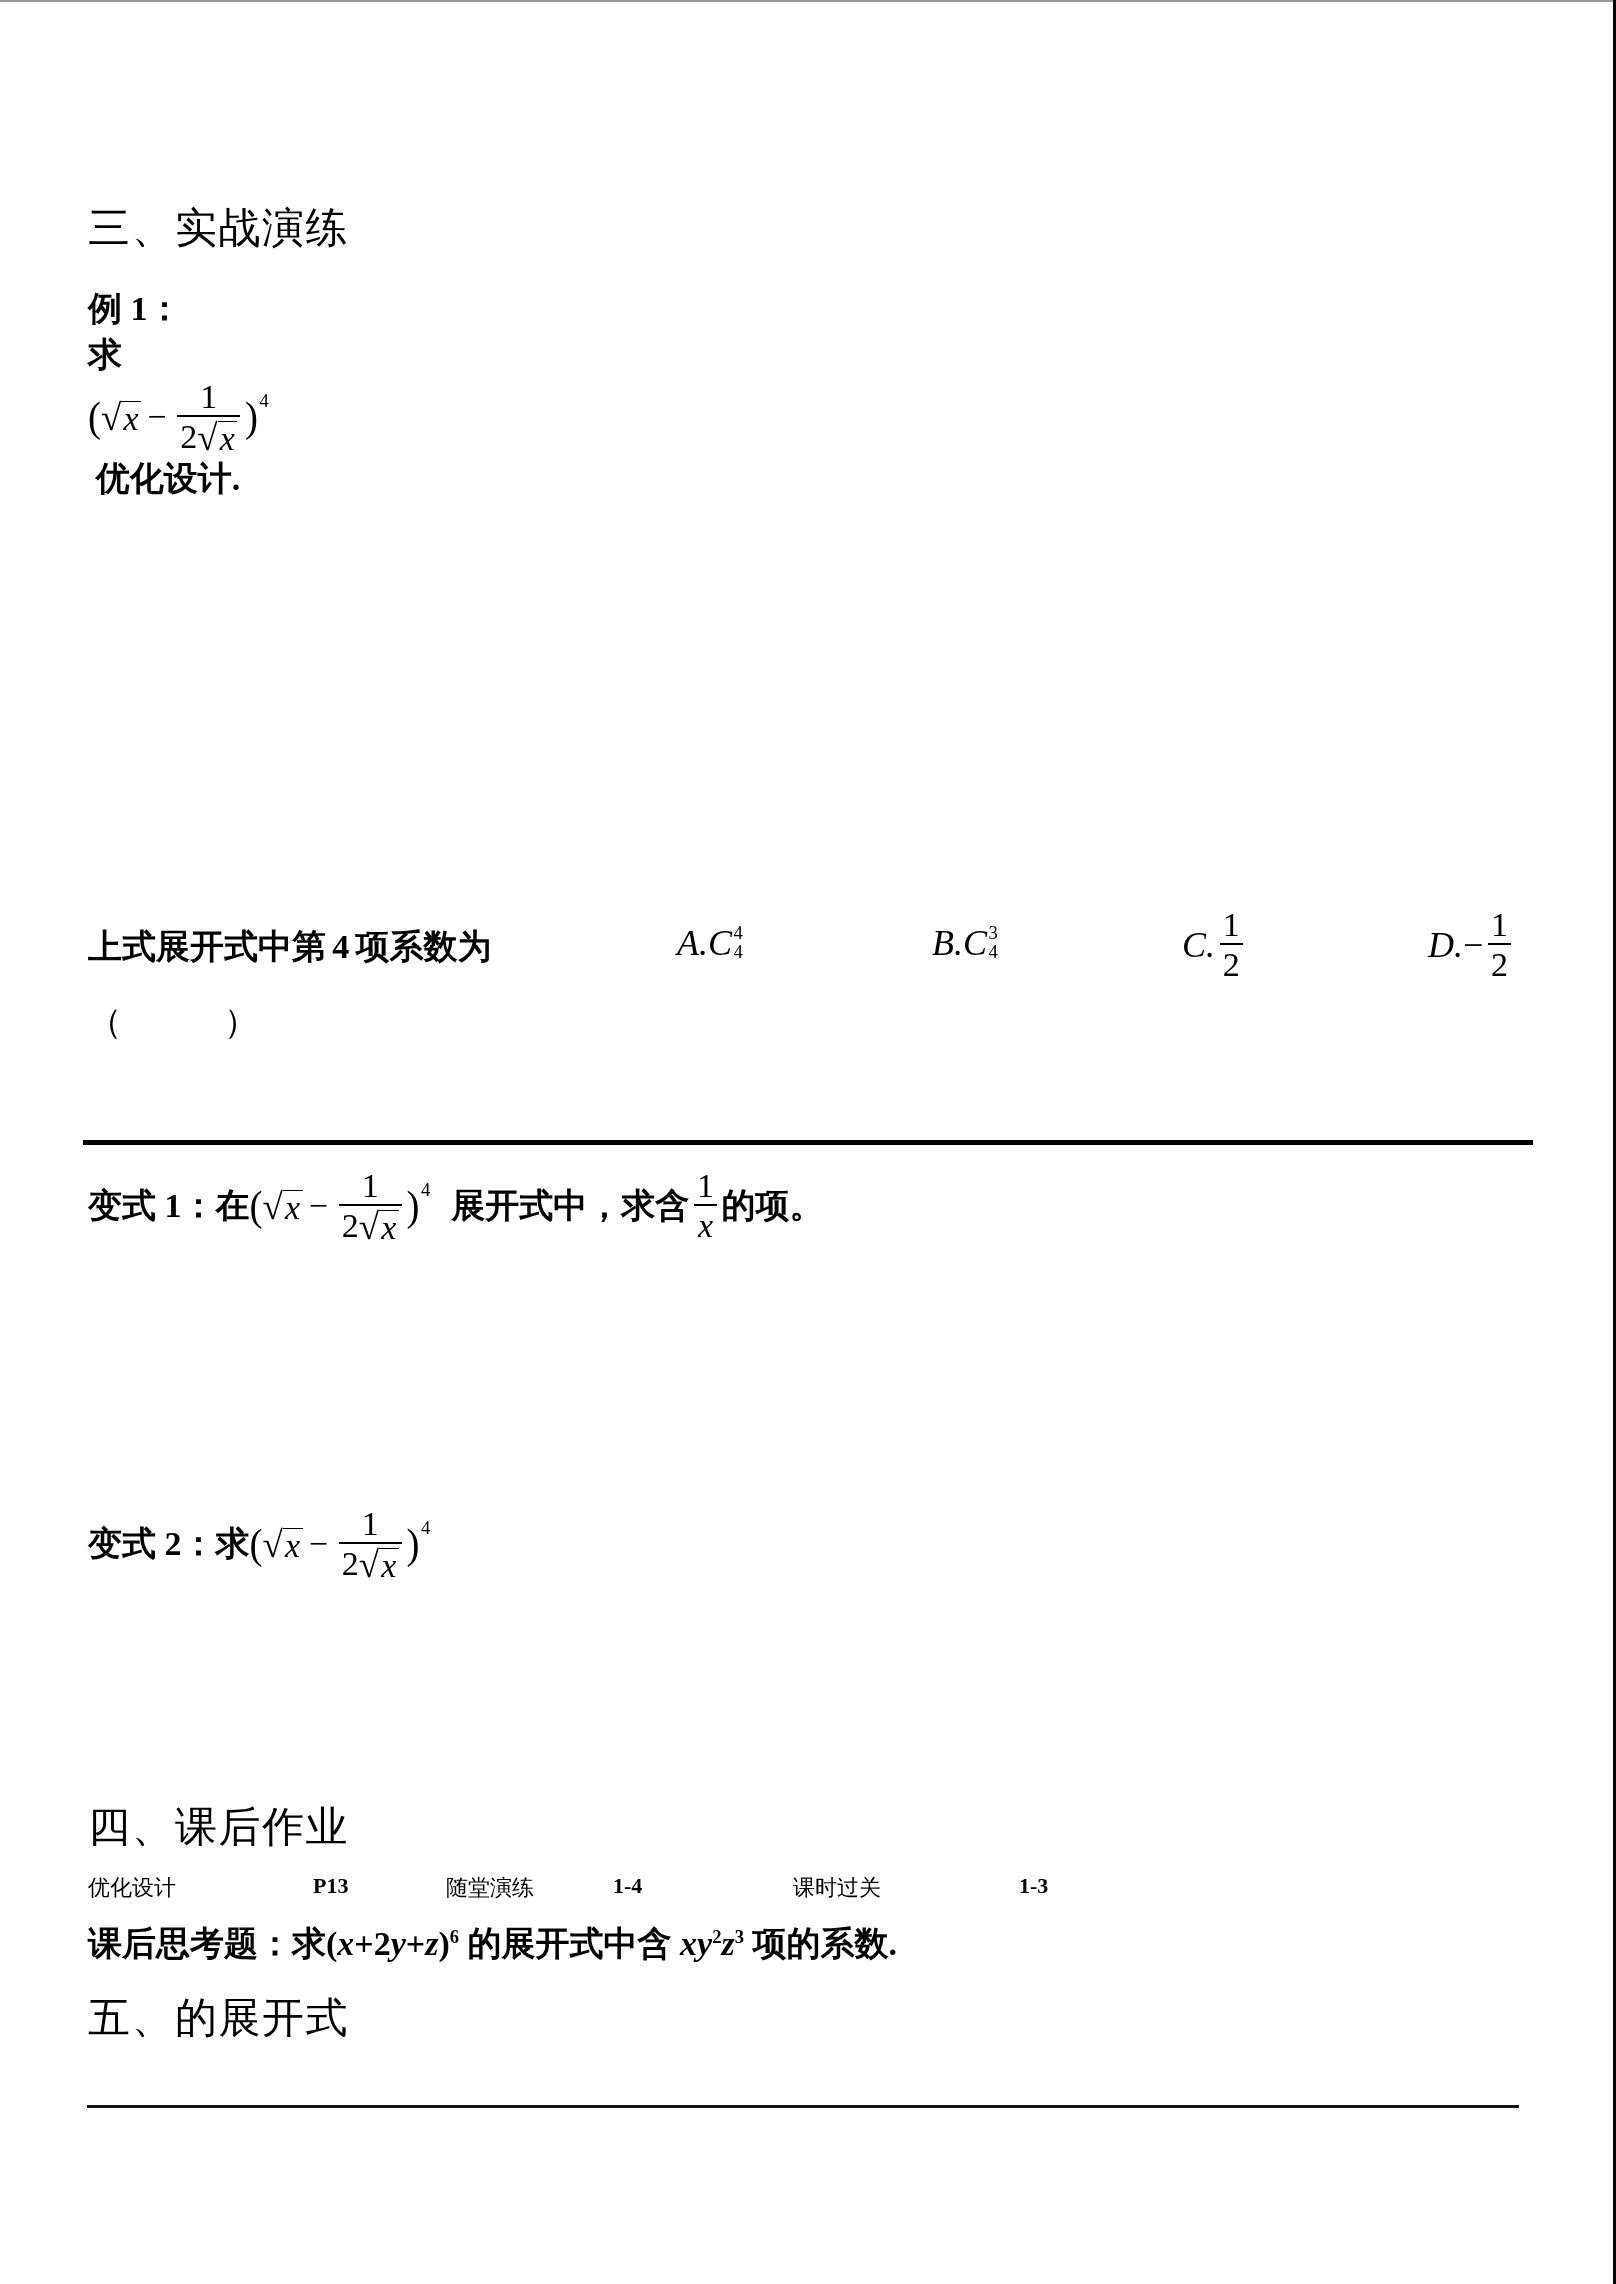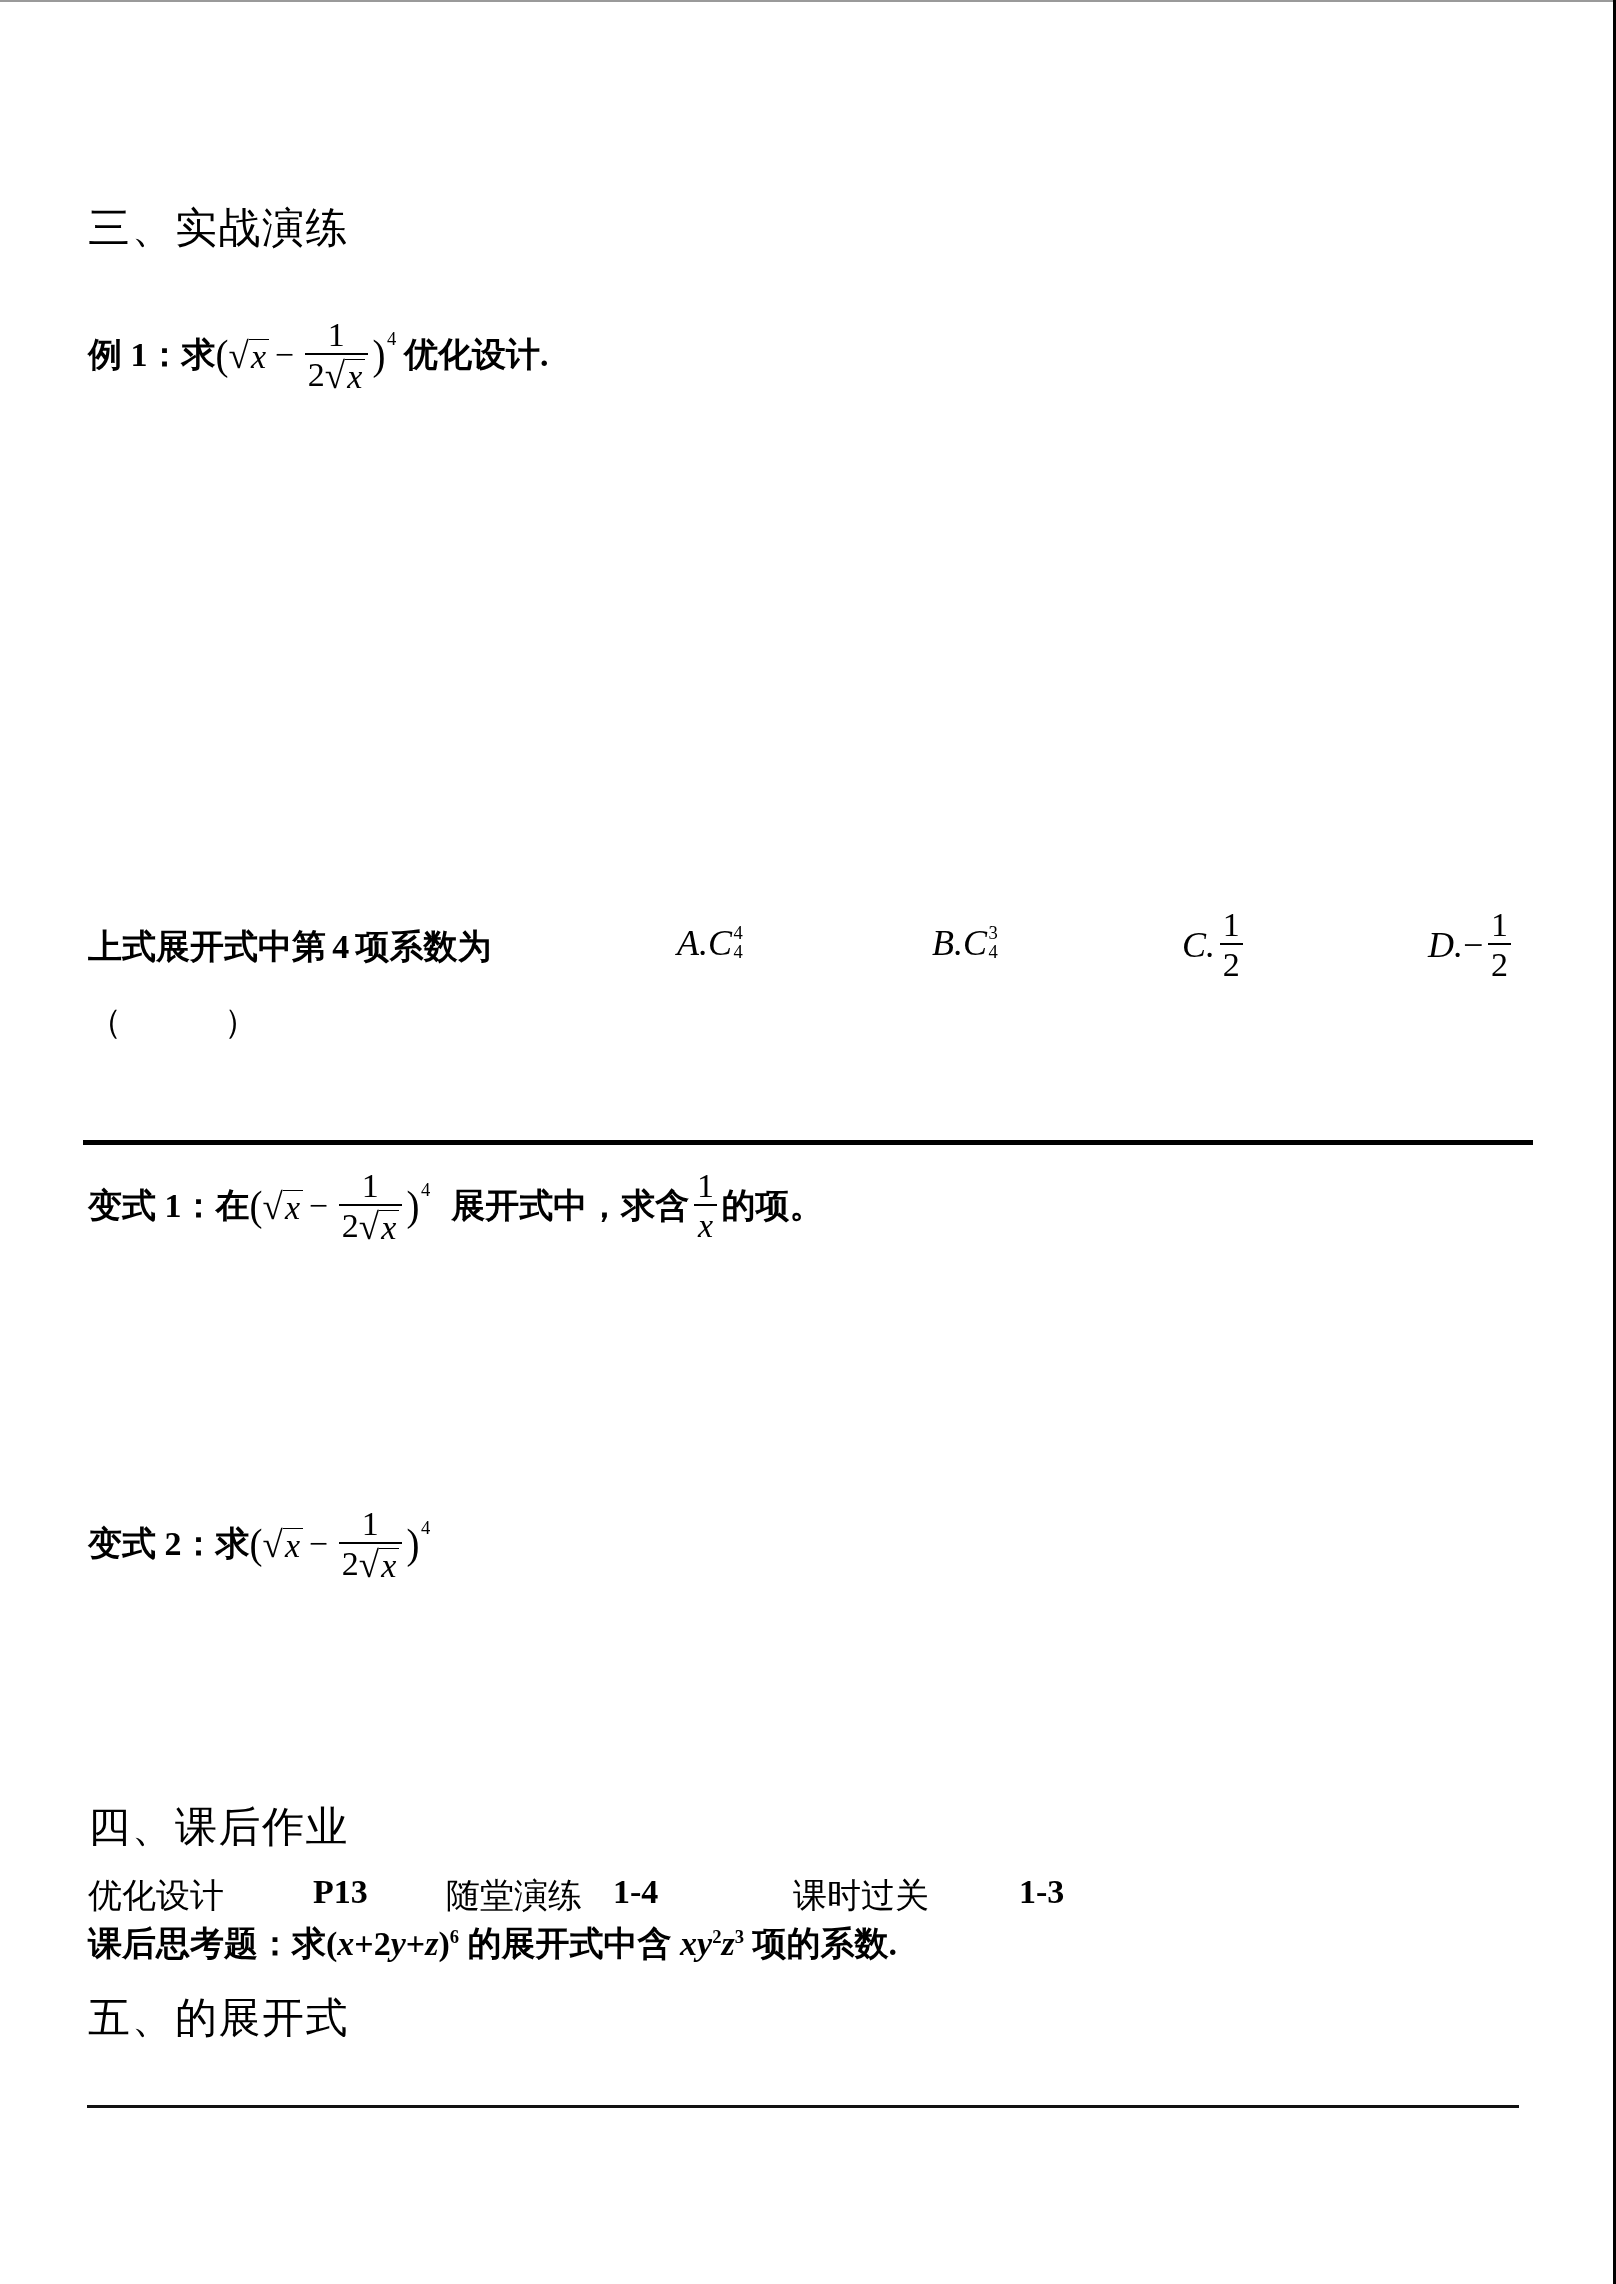--- a/index.html
+++ b/index.html
@@ -37,21 +37,21 @@
   .rule-thin { position: absolute; left: 87px; top: 2105px; width: 1432px; height: 3.1px; background: #111; }
 </style>
 </head>
 <body>
 
 <div class="page-top-border"></div>
 <div class="page-right-border"></div>
 
 <div class="abs h" style="left:88px; top:200px;">三、实战演练</div>
 
-<div class="abs t" style="left:88px; top:316px; display:flex; align-items:center;">
+<div class="abs t" style="left:88px; top:286px; display:flex; align-items:flex-start;flex-direction:column;">
   <span>例 1：</span>
   <span>求</span>
   <span class="math">
     <span class="paren">(</span>
     <span class="sqrt">
         <span class="rad">√</span>
         <span class="under">x</span>
       </span>
     <span class="minus">−</span>
     <span class="frac">
@@ -169,21 +169,21 @@
           </span>
         </span>
     </span>
     <span class="paren">)</span>
       <span class="sup">4</span>
   </span>
 </div>
 
 <div class="abs h" style="left:88px; top:1799px;">四、课后作业</div>
 
-<div class="abs tn" style="left:88px; top:1873px; font-size:34px;">
+<div class="abs tn" style="left:88px; top:1873px; font-size:22px;">
   <span>优化设计</span>
   <span style="position:absolute; left:225px; font-weight:bold;">P13</span>
   <span style="position:absolute; left:358px;">随堂演练</span>
   <span style="position:absolute; left:525px; font-weight:bold;">1-4</span>
   <span style="position:absolute; left:705px;">课时过关</span>
   <span style="position:absolute; left:908px; font-weight:bold;margin-left:23px;">1-3</span>
 </div>
 
 <div class="abs t" style="left:88px; top:1921px;">
   <span>课后思考题：</span><span>求</span><span>(</span><span class="ital" style="font-weight:bold;">x</span><span>+2</span><span class="ital" style="font-weight:bold;">y</span><span>+</span><span class="ital" style="font-weight:bold;">z</span><span>)</span><sup style="font-size:18.6px;">6</sup>

